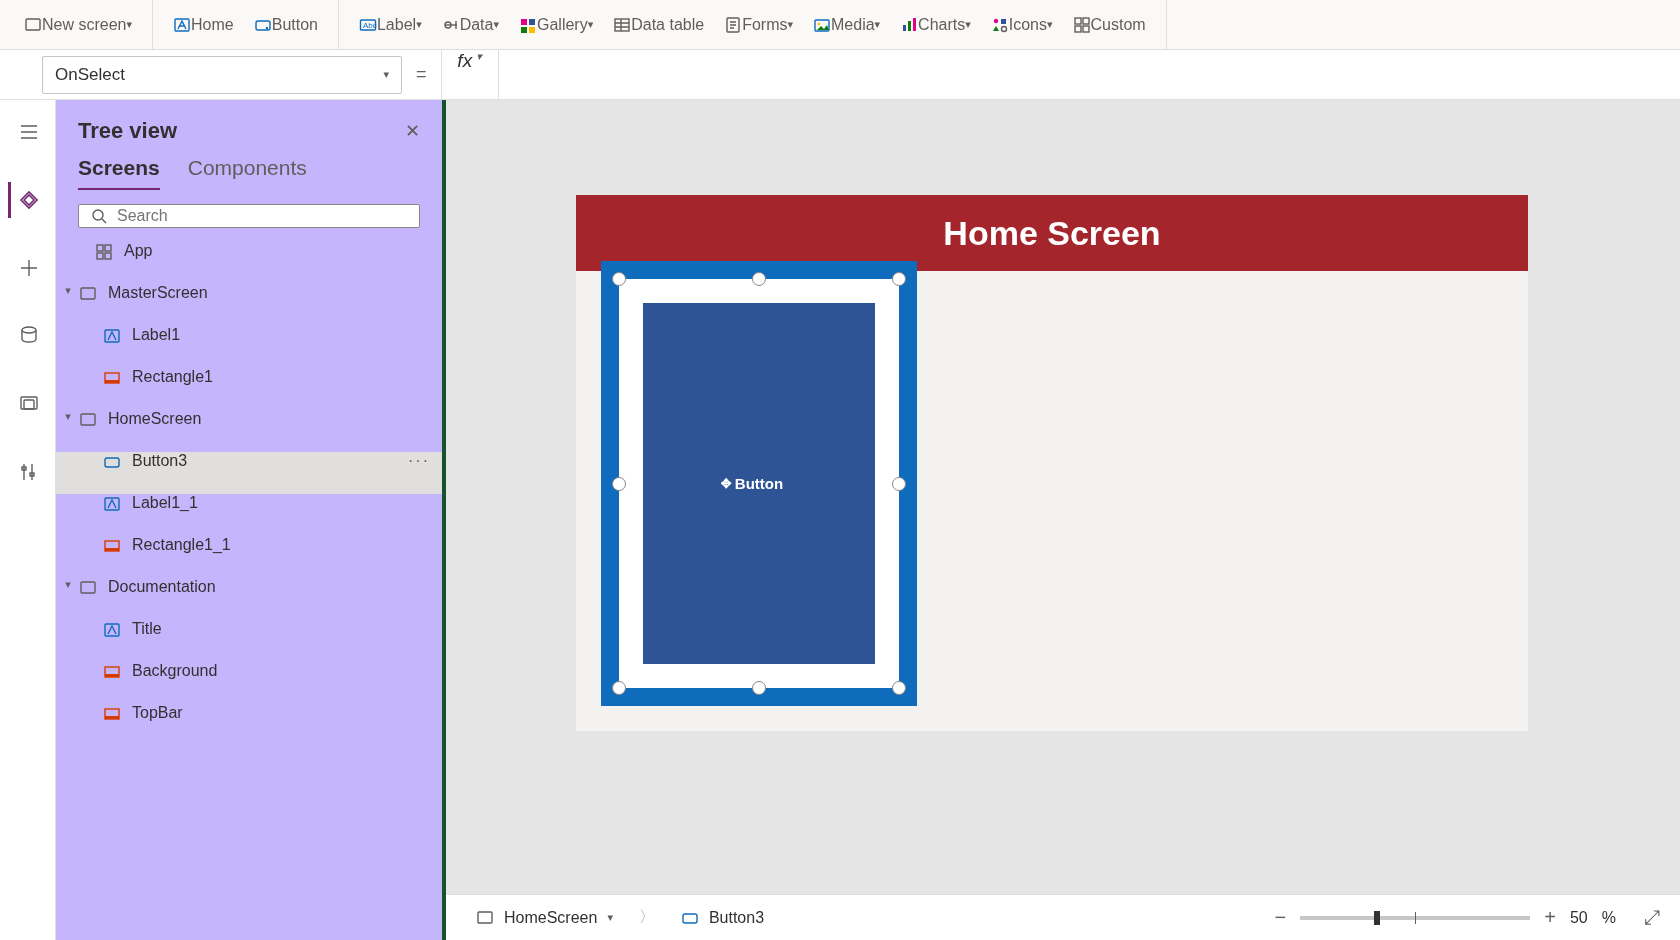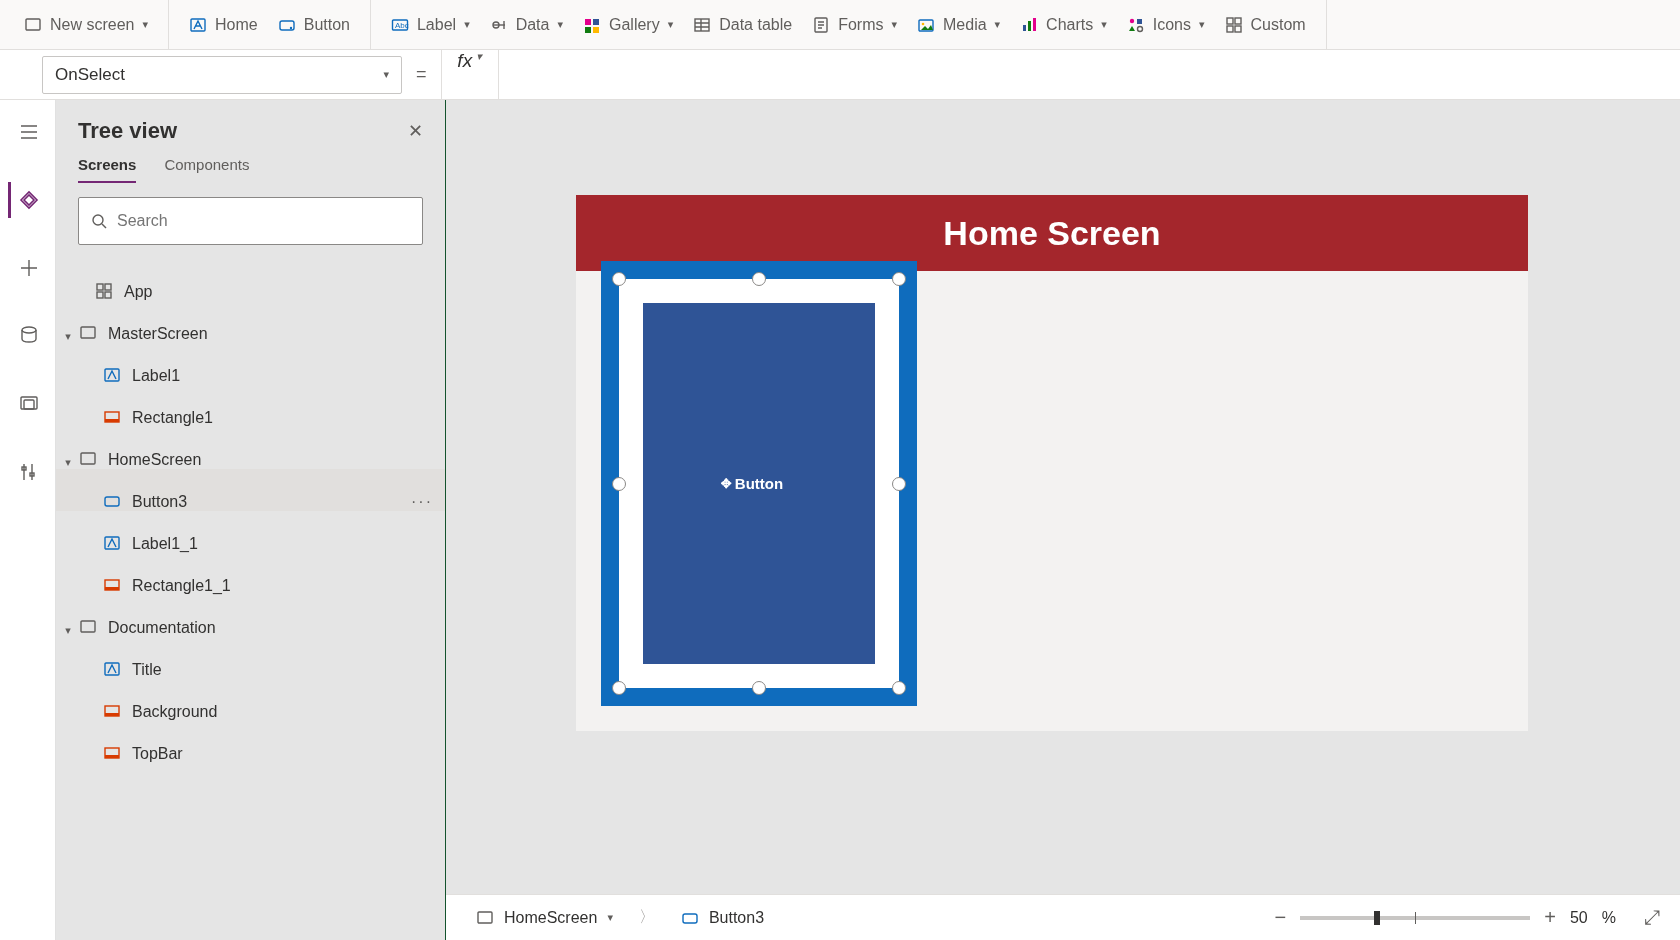--- a/index.html
+++ b/index.html
@@ -10,21 +10,21 @@
     height: 50px;
     display: flex;
     align-items: center;
     border-bottom: 1px solid #e1dfdd;
     background: #faf9f8;
     font-size: 16px;
     color: #605e5c;
     padding: 0 4px;
   }
   .ribbon .grp { display:flex; align-items:center; height:100%; padding:0 10px; border-right:1px solid #e1dfdd;}
-  .ribbon .item { display:flex; align-items:center; gap:8px; padding:0 10px; height:100%; cursor:pointer;}
+  .ribbon .item { display:flex; align-items:center; gap:0; padding:0 10px; height:100%; cursor:pointer;}
   .chev-down{ font-size:11px; color:#605e5c;}
   .ribbon svg{width:18px;height:18px;}
 
   
   .formula-row{
     height:50px; display:flex; align-items:center; border-bottom:1px solid #e1dfdd; background:#fff;
   }
   .prop-select{
     width:360px; height:38px; margin-left:42px; border:1px solid #c8c6c4; border-radius:2px;
     display:flex; align-items:center; padding:0 12px; font-size:17px; justify-content:space-between;
@@ -44,32 +44,32 @@
   
   .workspace{ display:flex; height:calc(940px - 50px - 50px);}
 
   
   .rail{width:56px; border-right:1px solid #e1e1e1; background:#fff; display:flex; flex-direction:column; align-items:center; padding-top:14px; gap:32px;}
   .rail .rail-btn{width:40px;height:36px;display:flex;align-items:center;justify-content:center;cursor:pointer;border-left:3px solid transparent;}
   .rail .rail-btn.active{border-left:3px solid #742774;}
   .rail svg{width:22px;height:22px;stroke:#605e5c;}
 
   
-  .tree-panel{width:390px; border-right:1px solid #14532d; background:#e5e5e5; display:flex; flex-direction:column;}
+  .tree-panel{width:390px; border-right:4px solid #14532d; background:#c4b5fd; display:flex; flex-direction:column;}
   .tree-header{display:flex;align-items:center;justify-content:space-between;padding:18px 22px 6px 22px;}
   .tree-header h2{font-size:22px; font-weight:600;}
   .tree-close{font-size:18px; color:#605e5c; cursor:pointer;}
-  .tree-tabs{display:flex; gap:28px; padding:6px 22px 0 22px; font-size:15px;}
+  .tree-tabs{display:flex; gap:28px; padding:6px 22px 0 22px; font-size:21px;}
   .tree-tabs .tab{padding-bottom:8px; cursor:pointer; color:#605e5c;}
   .tree-tabs .tab.active{color:#323130; font-weight:600; border-bottom:2px solid #742774;}
   .search-wrap{padding:14px 22px;}
-  .search-box{display:flex; align-items:center; gap:10px; border:1px solid #8a8886; border-radius:2px; height:48px; padding:0 12px; background:#fff;}
+  .search-box{display:flex; align-items:center; gap:10px; border:1px solid #8a8886; border-radius:2px; height:24px; padding:0 12px; background:#fff;}
   .search-box input{border:none; outline:none; font-size:16px; flex:1; background:transparent;}
   .tree-list{flex:1; overflow:auto; font-size:16px;}
-  .tree-row{display:flex; align-items:flex-end; height:42px; padding-right:12px; cursor:pointer;}
+  .tree-row{display:flex; align-items:flex-start; height:42px; padding-right:12px; cursor:pointer;}
   .tree-row.selected{background:#e1dfdd;}
   .tw{display:inline-block;} 
   .expander{width:12px;text-align:center;color:#605e5c;font-size:11px;margin-right:4px;}
   .node-icon{width:20px;height:20px;margin-right:10px;display:inline-flex;align-items:center;justify-content:center;}
   .more{margin-left:auto;letter-spacing:2px;color:#605e5c;}
 
   
   .canvas-area{flex:1; background:#e5e5e5; position:relative;}
   .artboard{
     position:absolute; left:130px; top:95px; width:952px; height:536px; background:#f3f2f1;

